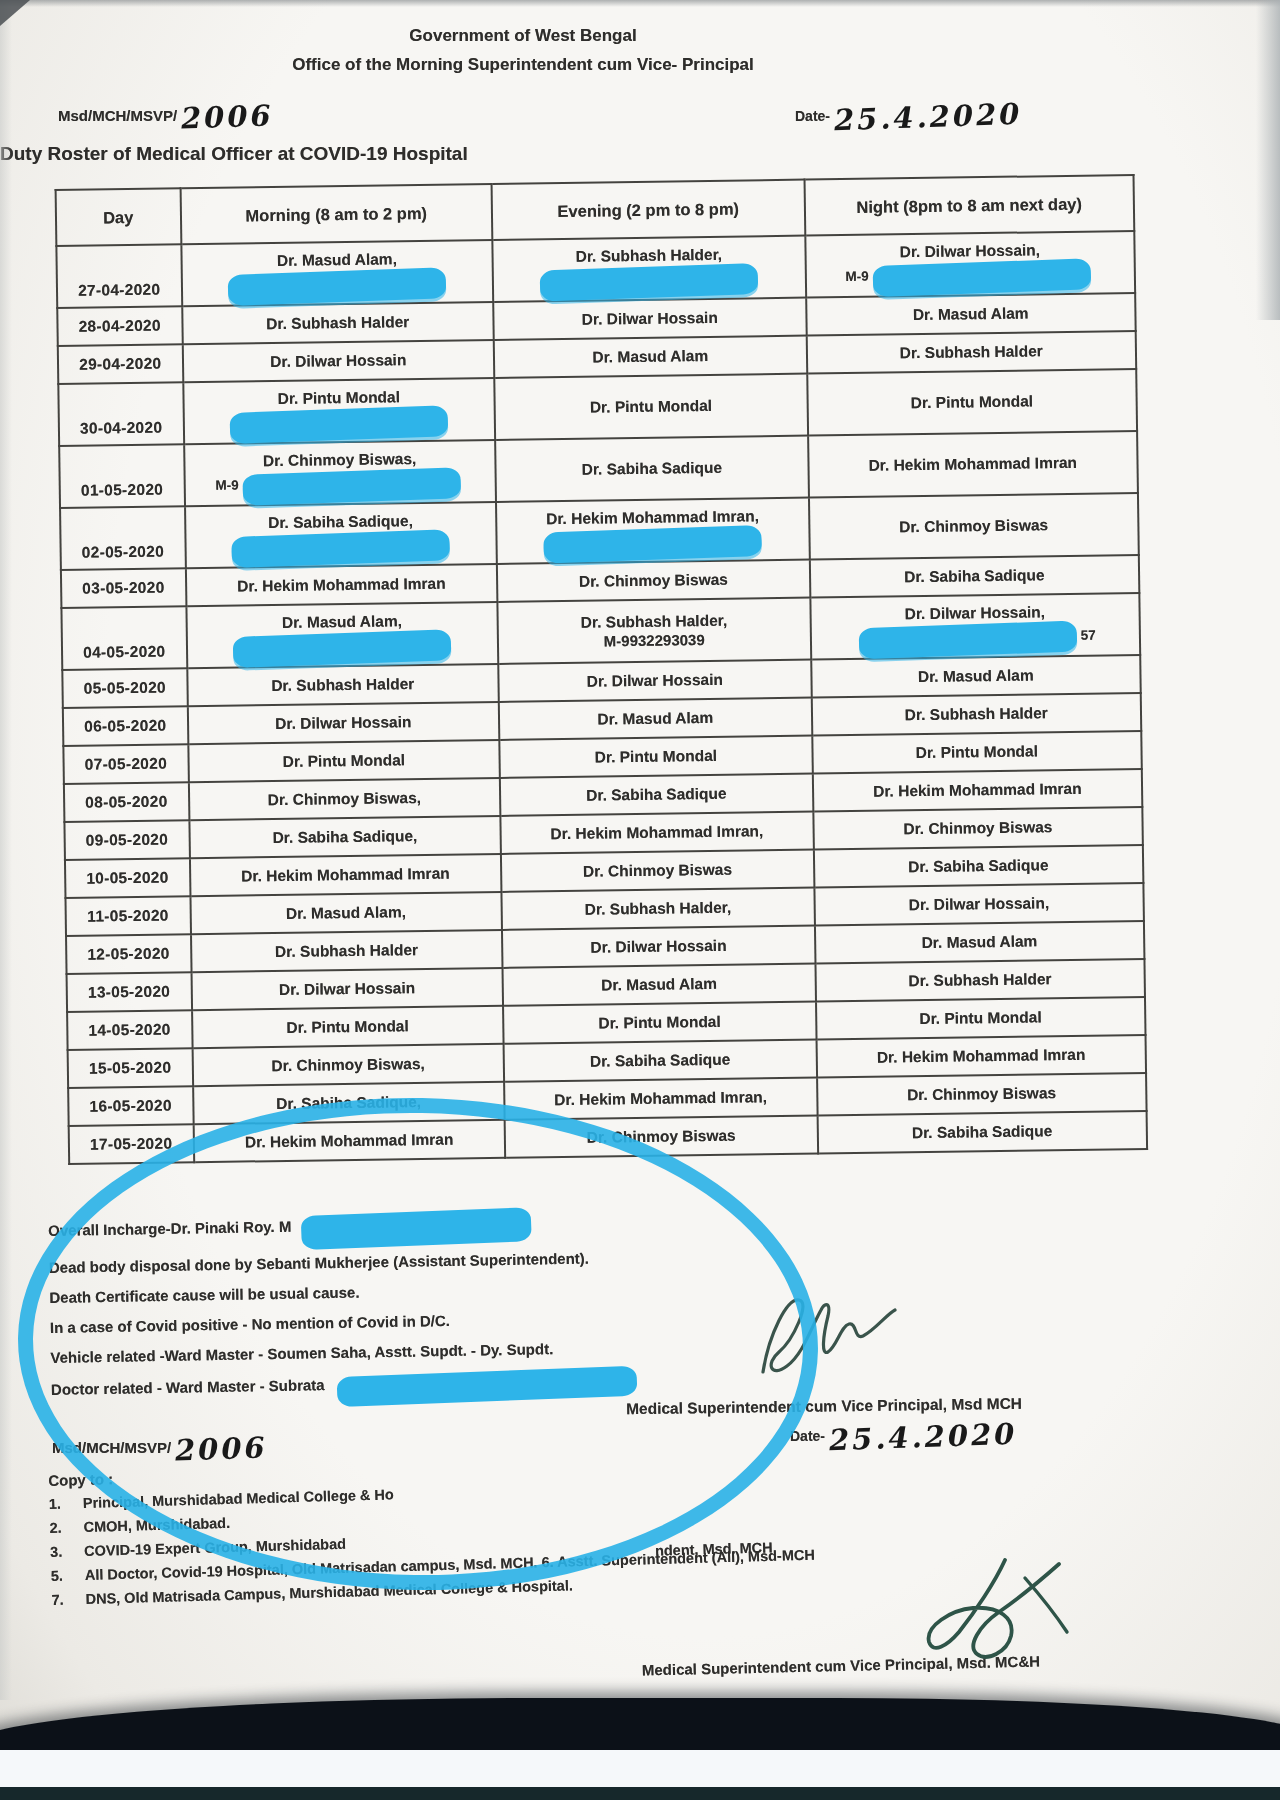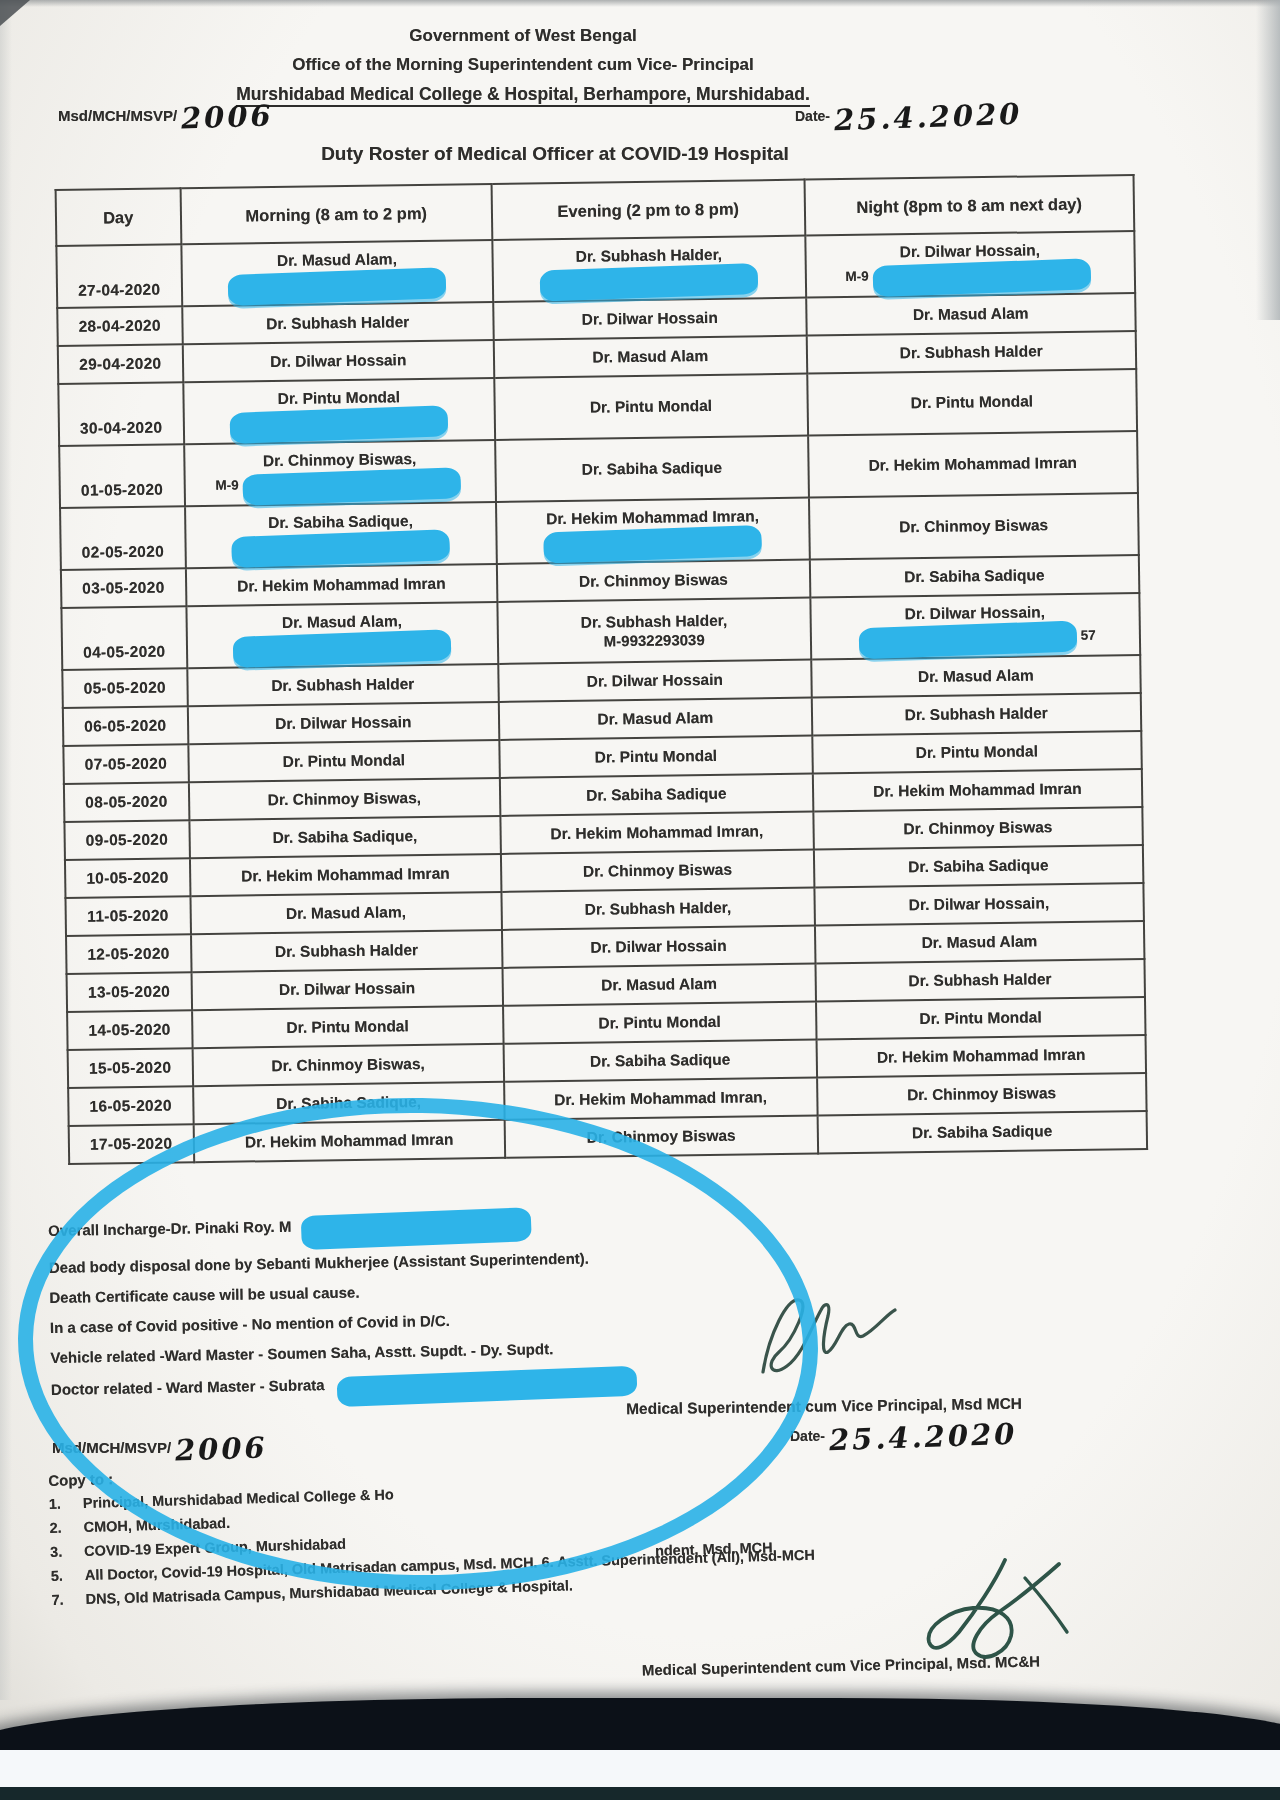--- a/index.html
+++ b/index.html
@@ -12,22 +12,22 @@
   .hdr{position:absolute;left:0;top:26px;width:1046px;text-align:center;}
   .hdr .h1{font-size:17px;font-weight:bold;}
   .hdr .h2{font-size:17px;font-weight:bold;margin-top:9px;}
   .hdr .h3{font-size:17.5px;font-weight:bold;margin-top:9px;}
   .hdr .h3 span{border-bottom:2.5px solid #2e2d2b;padding-bottom:1px;}
   .refrow{position:absolute;left:58px;top:100px;font-size:15px;font-weight:bold;}
   .daterow{position:absolute;left:795px;top:100px;font-size:14px;font-weight:bold;}
   .hand{font-family:"DejaVu Serif",serif;font-style:italic;font-weight:700;color:#191919;
         letter-spacing:3px;text-shadow:none;}
   .hand.big{font-size:29px;display:inline-block;transform:rotate(-2deg);vertical-align:-6px;}
-  .title{position:absolute;left:0;top:143px;width:1046px;text-align:center;
-         font-size:19px;font-weight:bold;padding-left:32px;}
+  .title{position:absolute;left:0;top:143px;width:1046px;
+         font-size:19px;font-weight:bold;}
   
   .rtable{position:absolute;left:60px;top:183px;width:1080px;border-collapse:collapse;
           transform:rotate(-0.8deg);transform-origin:40% 40%;}
   .rtable th,.rtable td{border:2.3px solid #44433f;text-align:center;vertical-align:middle;
           padding:1px 3px;}
   .rtable th{font-size:16.5px;font-weight:bold;height:52px;}
   .rtable col.c-day{width:125px;} .rtable col.c-m{width:312px;}
   .rtable col.c-e{width:313px;} .rtable col.c-n{width:330px;}
   .rtable td.day{font-size:15.5px;font-weight:bold;letter-spacing:.3px;}
   .rtable tr{height:38px;} .rtable tr.tall{height:62px;}
@@ -80,21 +80,20 @@
 </style>
 </head>
 <body>
 
 <div class="stage">
   <div class="paper">
 
     <div class="hdr scantext">
       <div class="h1">Government of West Bengal</div>
       <div class="h2">Office of the Morning Superintendent cum Vice- Principal</div>
-      <div class="h3"><span>Murshidabad Medical College &amp; Hospital, Berhampore, Murshidabad.</span></div>
     </div>
 
     <div class="refrow scantext">
       <span>Msd/MCH/MSVP/</span>
       <span class="hand big">2006</span>
     </div>
     <div class="daterow scantext">
       <span>Date-</span>
       <span class="hand big">25.4.2020</span>
     </div>

